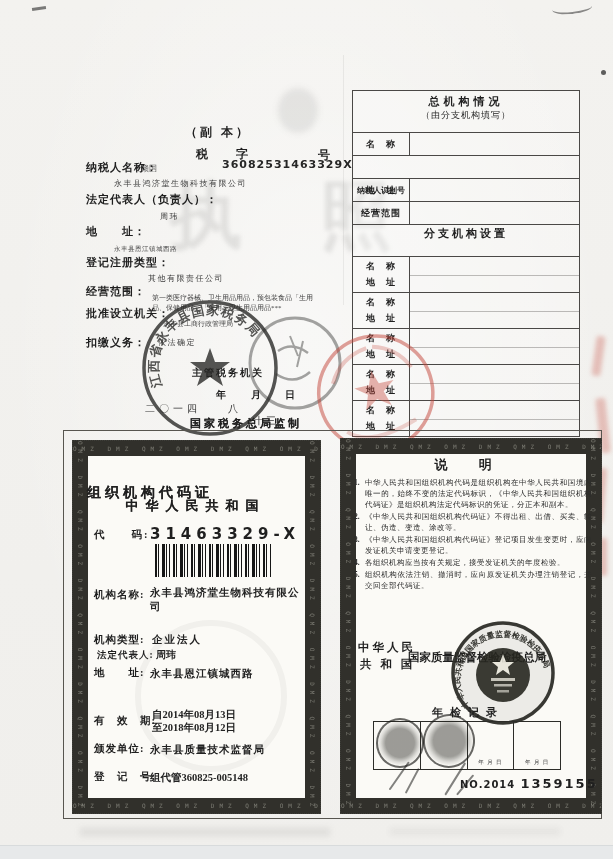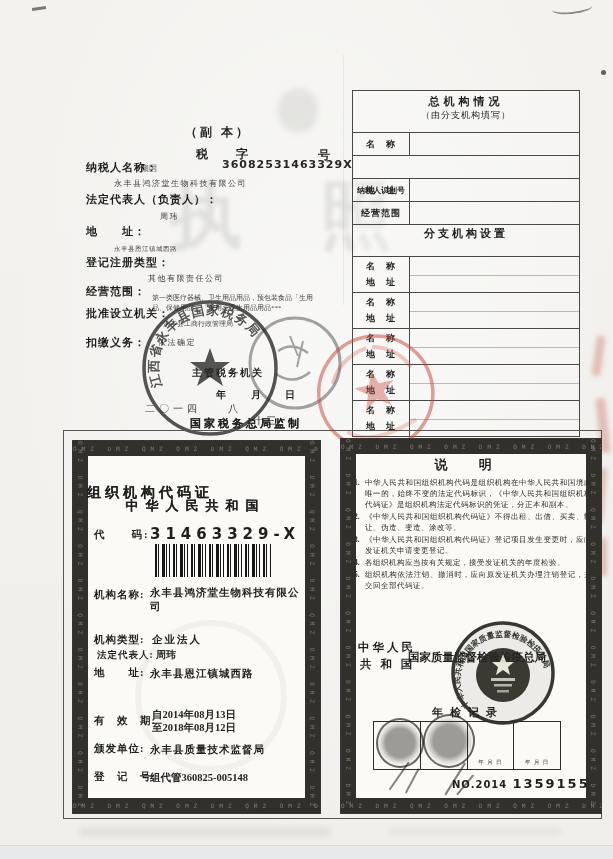--- a/index.html
+++ b/index.html
@@ -79,21 +79,21 @@
   .agency{font-size:11.5px;font-weight:bold;}
   .annual-title{left:398px;top:705px;width:140px;text-align:center;font-size:11px;font-weight:bold;letter-spacing:7px;}
   .an-table{left:373px;top:721px;width:186px;height:47px;display:flex;border:1.5px solid #2c2c28;}
   .an-cell{flex:1;border-right:1.5px solid #2c2c28;position:relative;}
   .an-cell:last-child{border-right:none;}
   .an-date{position:absolute;bottom:3px;left:0;right:0;text-align:center;font-size:5.5px;letter-spacing:1px;color:#333;}
   .an-stamp{position:absolute;border-radius:50%;border:2px solid rgba(25,25,22,.65);
     background:radial-gradient(circle,rgba(40,40,35,.45) 0 45%,rgba(40,40,35,.15) 60%,transparent 72%);}
   .scribble{position:absolute;background:rgba(30,30,28,.55);height:1.5px;border-radius:2px;}
   .serialno{left:452px;top:773px;font-family:"DejaVu Sans",sans-serif;}
-  .serialno .pre{font-size:10px;font-weight:bold;letter-spacing:1px;}
+  .serialno .pre{font-size:10px;font-weight:bold;letter-spacing:1px;padding-left:8px;}
   .serialno .dig{font-size:13px;font-weight:bold;letter-spacing:2px;}
 
   .noise{position:absolute;background:rgba(70,70,70,.10);filter:blur(3px);}
   .bstrip{left:0;top:845px;width:613px;height:14px;background:#e7e9ea;border-top:1px solid #d8dbdc;}
 </style>
 </head>
 <body>
 
 <div class="page">
 

